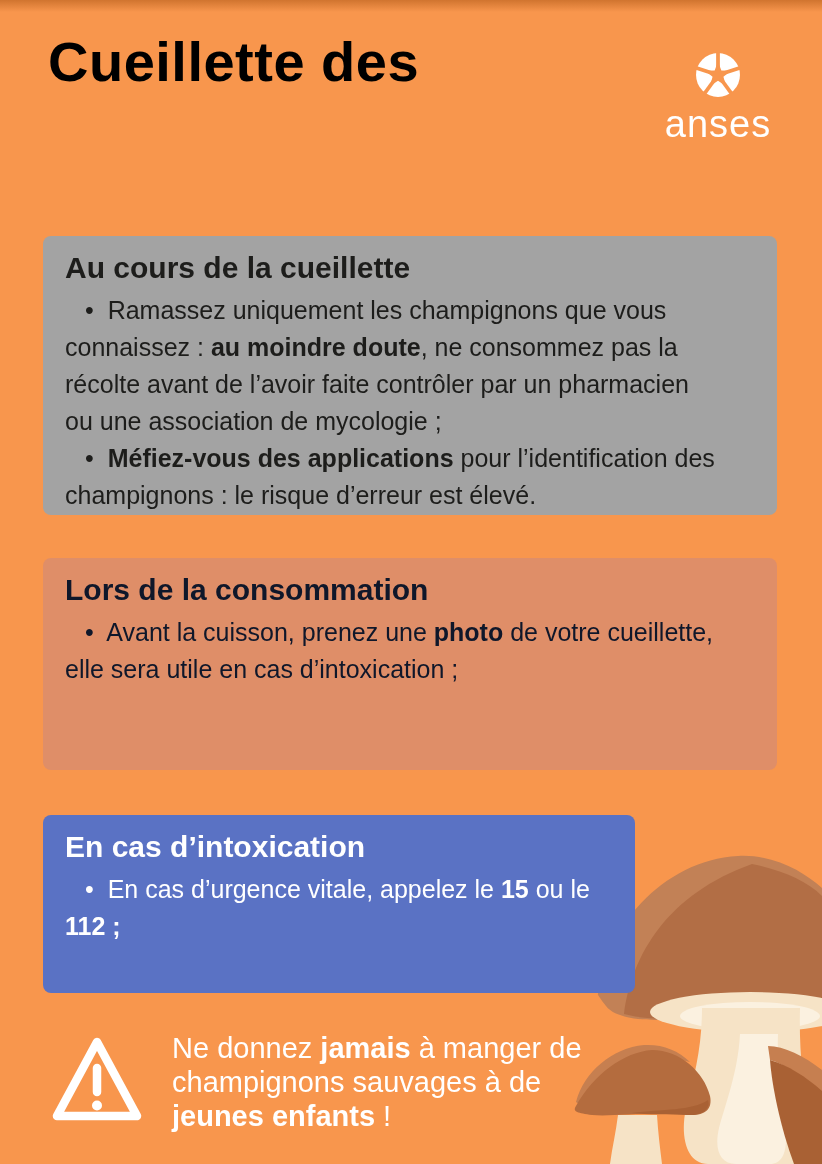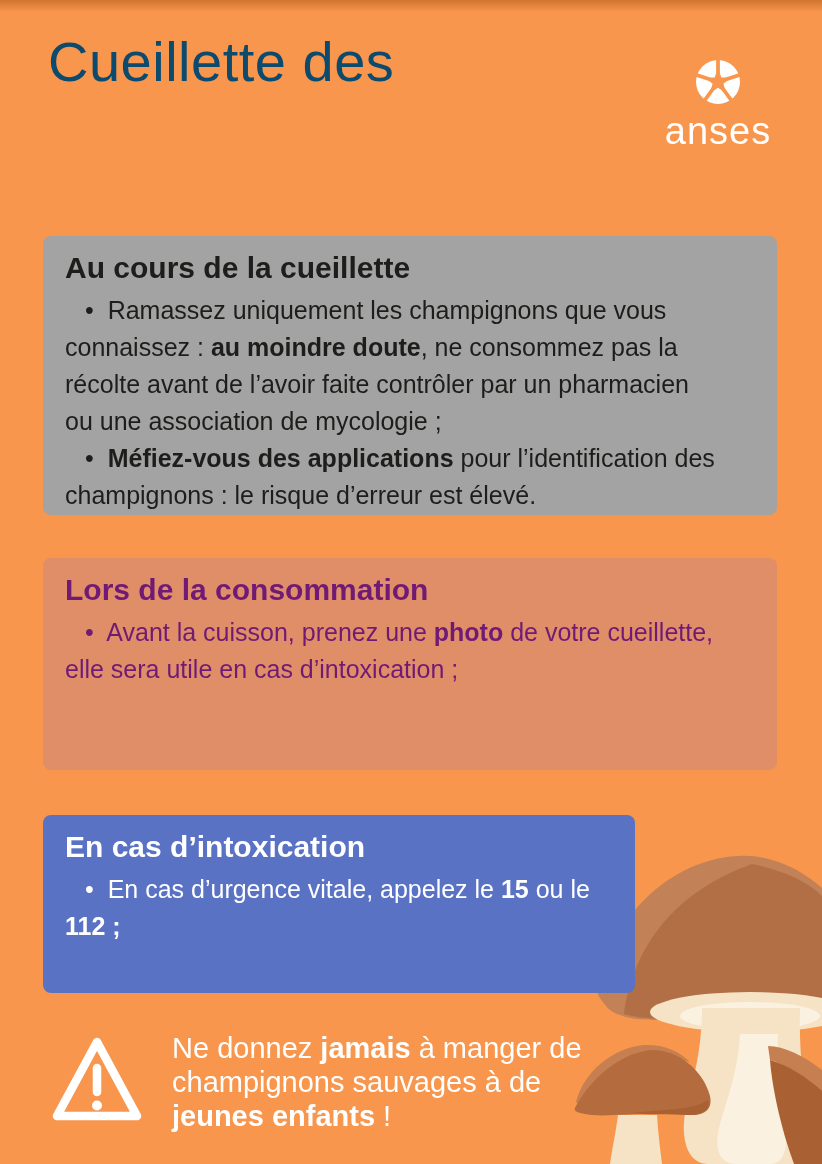--- a/index.html
+++ b/index.html
@@ -8,35 +8,35 @@
     background:#F8964D;
     font-family:"Liberation Sans", sans-serif;
     -webkit-font-smoothing:antialiased;
   }
   
   .top-shade{position:absolute;left:0;top:0;width:822px;height:12px;
     background:linear-gradient(to bottom, rgba(160,75,10,0.45), rgba(160,75,10,0));
     pointer-events:none;z-index:5;}
 
   
-  .page-title{position:absolute;left:48px;top:24px;margin:0;color:#0c4a6e;
-    font-size:56px;line-height:75px;font-weight:400;letter-spacing:0.5px;z-index:2;}
-  .logo{position:absolute;left:660px;top:59px;width:116px;text-align:center;color:#FFFFFF;z-index:2;}
+  .page-title{position:absolute;left:48px;top:24px;margin:0;color:#000000;
+    font-size:56px;line-height:75px;font-weight:700;letter-spacing:0.5px;z-index:2;}
+  .logo{position:absolute;left:660px;top:52px;width:116px;text-align:center;color:#FFFFFF;z-index:2;}
   .logo-icon{display:block;margin:0 auto;}
   .logo-text{font-size:38px;line-height:38px;font-weight:400;letter-spacing:1px;margin-top:7px;}
 
   
   .card{position:absolute;left:43px;width:734px;border-radius:8px;
     padding:14px 22px;box-sizing:border-box;z-index:2;}
   .card h2{margin:0 0 6px 0;font-size:30px;line-height:36px;font-weight:700;}
   .card p{margin:0;font-size:25px;line-height:37px;font-weight:400;
     white-space:pre-wrap;text-indent:20px;}
   b{font-weight:700;}
   .card-yellow{top:236px;height:279px;background:#a3a3a3;color:#1D1D1B;}
-  .card-salmon{top:558px;height:212px;background:#DF8E68;color:#701a75;}
+  .card-salmon{top:558px;height:212px;background:#DF8E68;color:#0f172a;}
   .card-blue{top:815px;height:178px;width:592px;background:#5A72C4;color:#FFFFFF;}
 
   
   .warning-triangle{position:absolute;left:50px;top:1032px;z-index:2;}
   .warning-text{position:absolute;left:160px;top:1019px;margin:12px;color:#FFFFFF;
     font-size:29px;line-height:34px;white-space:pre-wrap;z-index:2;}
 
   
   .mushrooms{position:absolute;right:0;bottom:0;z-index:1;}
 </style>

